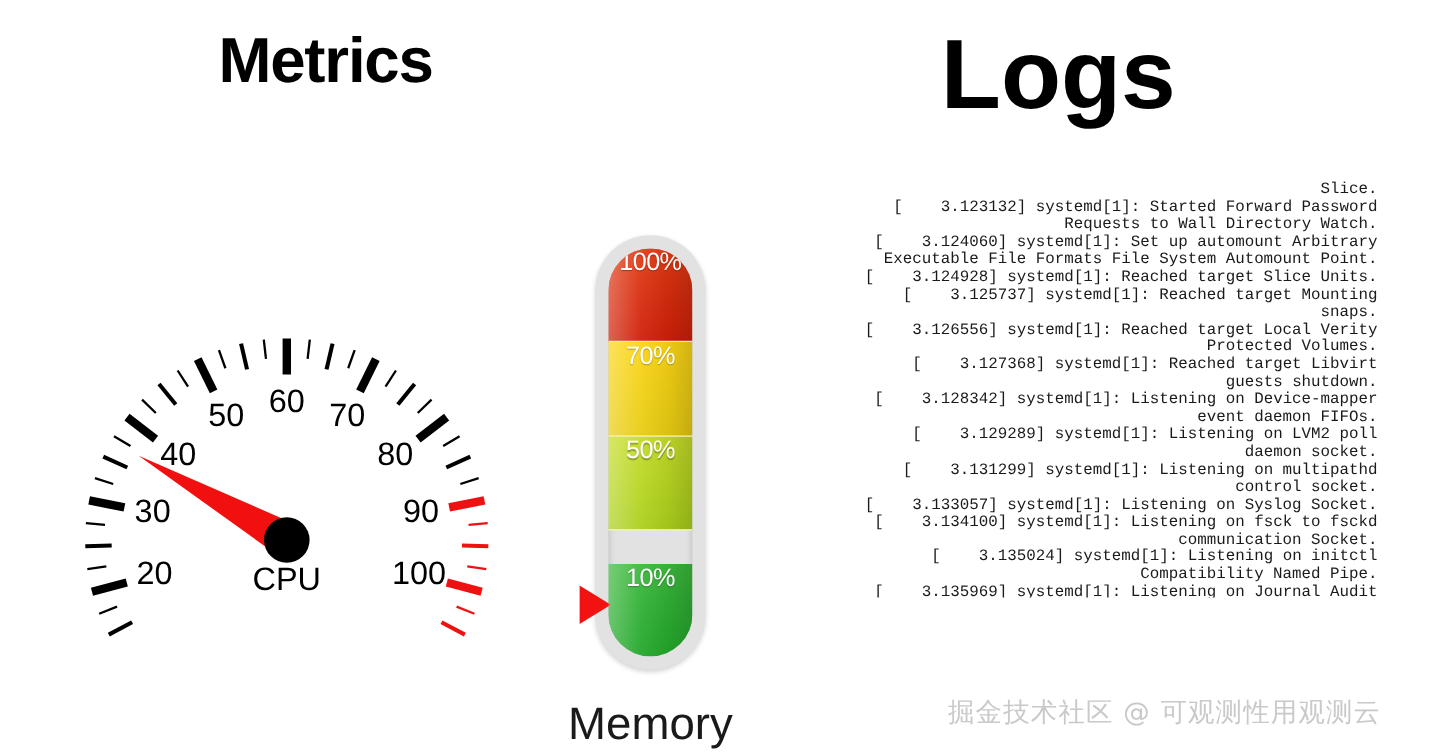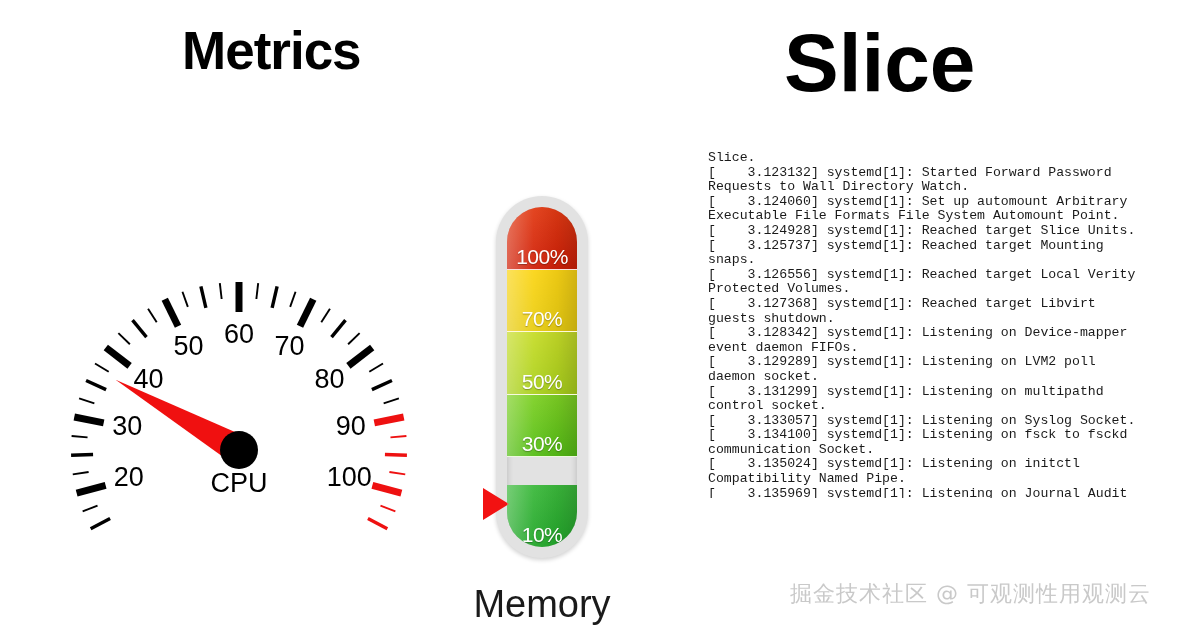--- a/index.html
+++ b/index.html
@@ -88,21 +88,21 @@
     border-radius: 35px;
     overflow: hidden;
     display: flex;
     flex-direction: column;
     box-shadow: inset 0 0 6px rgba(0,0,0,0.20);
   }
   .mem-seg {
     flex: 1 1 0;
     position: relative;
     display: flex;
-    align-items: flex-end;
+    align-items: flex-start;
     justify-content: center;
     border-bottom: 1px solid rgba(255,255,255,0.85);
     box-sizing: border-box;
   }
   .mem-seg:last-child { border-bottom: none; }
   .mem-seg-label {
     font-family: "Liberation Sans", sans-serif;
     font-size: 21px;
     color: #ffffff;
     text-shadow: 0 1px 1px rgba(0,0,0,0.30);
@@ -146,20 +146,21 @@
   }
 
   
   #log-panel {
     position: absolute;
     left: 708px;
     top: 151px;
     width: 440px;
     height: 347px;
     overflow: hidden;
+    text-align: right;
   }
   .log-line {
     font-family: "Liberation Mono", monospace;
     font-size: 13.2px;
     line-height: 14.6px;
     color: #1a1a1a;
     white-space: pre-wrap;
     word-break: break-word;
     margin: 0;
   }
@@ -174,21 +175,21 @@
     color: #c9c9c9;
     white-space: nowrap;
     letter-spacing: 1px;
   }
 </style>
 </head>
 <body>
 
 <div id="metrics-title" class="heading">Metrics</div>
 
-<div id="logs-title" class="heading">Slice</div>
+<div id="logs-title" class="heading">Logs</div>
 
 <div id="cpu-gauge">
   <svg width="440" height="320" viewBox="0 0 440 320">
     <g id="gauge-ticks">
         <line x1="62.66" y1="278.87" x2="82.09" y2="268.54" stroke="#000000" stroke-width="3.4" stroke-linecap="butt"></line>
         <line x1="54.63" y1="261.42" x2="69.52" y2="255.57" stroke="#000000" stroke-width="1.9" stroke-linecap="butt"></line>
         <line x1="48.64" y1="243.17" x2="77.63" y2="235.46" stroke="#000000" stroke-width="7" stroke-linecap="butt"></line>
         <line x1="44.77" y1="224.35" x2="60.60" y2="222.03" stroke="#000000" stroke-width="1.9" stroke-linecap="butt"></line>
         <line x1="43.08" y1="205.21" x2="65.07" y2="204.53" stroke="#000000" stroke-width="3.4" stroke-linecap="butt"></line>
         <line x1="43.58" y1="186.01" x2="59.53" y2="187.34" stroke="#000000" stroke-width="1.9" stroke-linecap="butt"></line>
@@ -249,24 +250,20 @@
         <span class="mem-seg-label">100%</span>
       </div>
       <div class="mem-seg" style="background: linear-gradient(rgb(251, 213, 21) 0%, rgb(232, 204, 18) 100%);">
         <div class="mem-gloss"></div>
         <span class="mem-seg-label">70%</span>
       </div>
       <div class="mem-seg" style="background: linear-gradient(rgb(198, 220, 40) 0%, rgb(170, 208, 28) 100%);">
         <div class="mem-gloss"></div>
         <span class="mem-seg-label">50%</span>
       </div>
-      <div class="mem-seg" style="background: linear-gradient(rgb(126, 208, 36) 0%, rgb(85, 189, 22) 100%);">
-        <div class="mem-gloss"></div>
-        <span class="mem-seg-label">30%</span>
-      </div>
       <div class="mem-seg" style="background: linear-gradient(rgb(60, 185, 60) 0%, rgb(34, 166, 42) 100%); margin-top: 28px;">
         <div class="mem-gloss"></div>
         <span class="mem-seg-label">10%</span>
       </div>
     </div>
   <div id="memory-pointer" style="border-left-color: rgb(242, 18, 18);"></div>
   <div id="memory-label">Memory</div>
 </div>
 
 <div id="log-panel">

